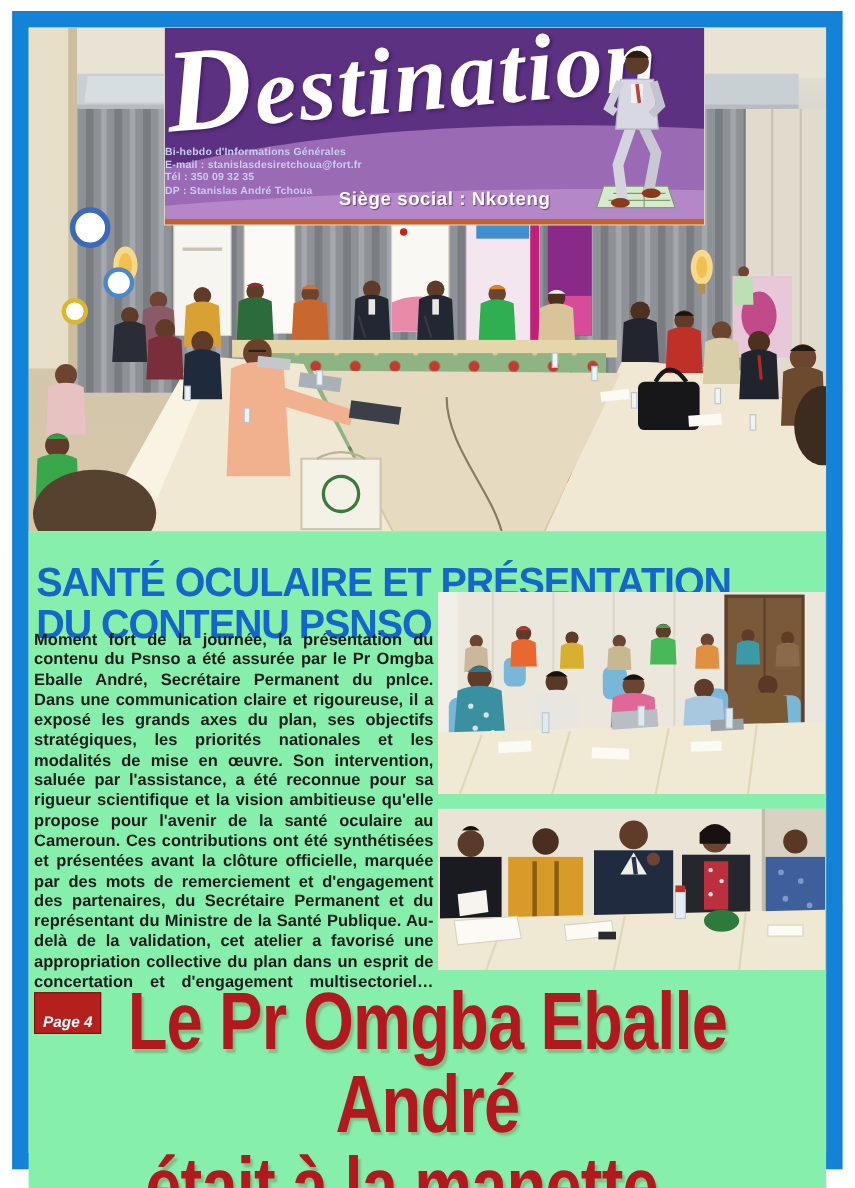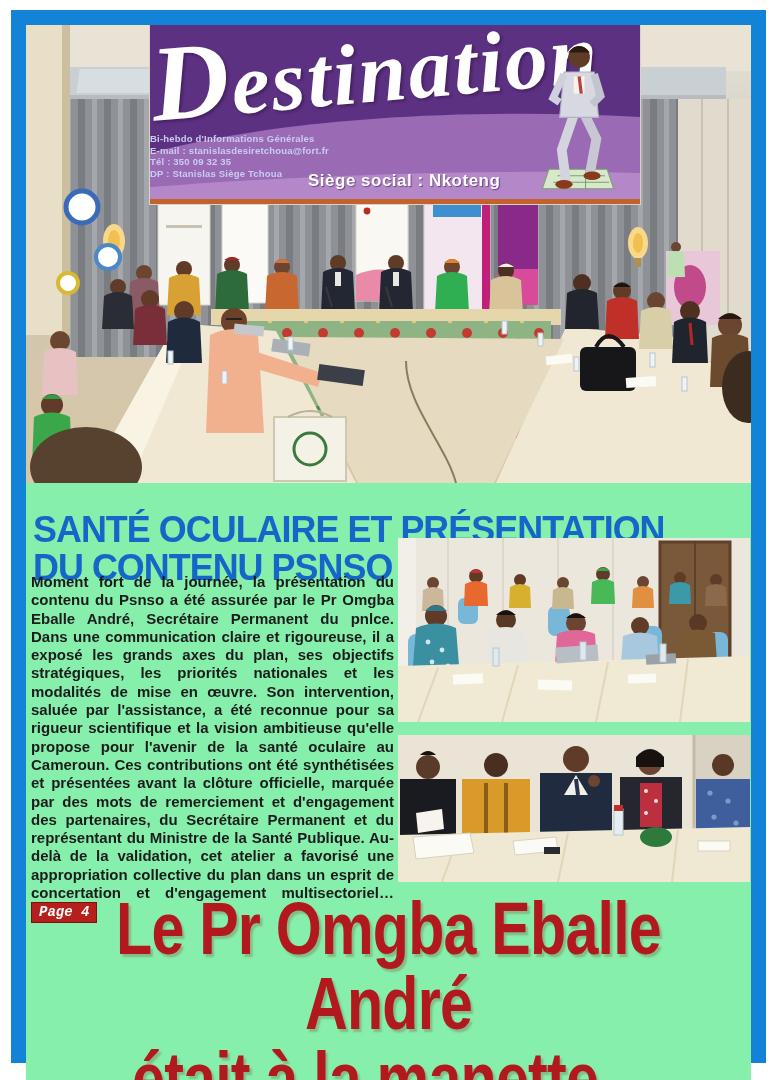--- a/index.html
+++ b/index.html
@@ -32,22 +32,22 @@
   .yellow{position:absolute;left:0;top:458px;width:725px;height:637px;background:#86efac;}
   .headline{position:absolute;left:7px;top:3px;width:711px;color:#1566c9;
       font-size:37px;line-height:38px;font-weight:bold;letter-spacing:-1px;
       transform:scaleX(.97);transform-origin:left top;}
   .side-photo{position:absolute;left:372px;overflow:hidden;}
   .side-photo.p1{top:55px;width:352px;height:184px;}
   .side-photo.p2{top:252px;width:352px;height:147px;}
   .body-text{position:absolute;left:5px;top:90px;width:363px;color:#1c1c1c;
       font-size:15px;line-height:18.3px;font-weight:bold;text-align:justify;margin:0;}
   .page-badge{display:inline-block;background:#b6201c;color:#ffffff;
-      font-family:Liberation Mono, monospace;font-style:italic;font-weight:bold;
-      font-size:14px;line-height:16px;padding:1px 7px 2px 7px;border:1px solid #7c1012;
+      font-family:Liberation Sans, sans-serif;font-style:italic;font-weight:bold;
+      font-size:14px;line-height:16px;padding:18px 7px 2px 7px;border:1px solid #7c1012;
       vertical-align:1px;}
   .bottom-headline{position:absolute;left:0;top:408px;width:725px;text-align:center;
       color:#b1191e;font-weight:bold;margin:0;}
   .bottom-headline .bh-line{display:block;font-size:74px;line-height:75px;
       letter-spacing:-1px;transform:scaleX(.8);transform-origin:center top;
       text-shadow:3px 3px 2px rgba(125,95,60,.35);}
   .bottom-rule{position:absolute;left:0;bottom:0;width:725px;height:5px;background:#7c1012;}
 </style>
 </head>
 <body>
@@ -287,21 +287,21 @@
           <svg class="masthead-bg" width="490" height="174" viewBox="0 0 490 174">
             <rect width="490" height="174" fill="#5d3182"></rect>
             <path d="M0,128 C120,96 300,82 490,92 L490,174 L0,174 Z" fill="#9a6ab4"></path>
             <path d="M0,162 C150,150 340,144 490,148 L490,174 L0,174 Z" fill="#b488c8"></path>
           </svg>
           <div class="masthead-title">Destination</div>
           <div class="masthead-info">
             <div>Bi-hebdo d'Informations Générales</div>
             <div>E-mail : stanislasdesiretchoua@fort.fr</div>
             <div>Tél : 350 09 32 35</div>
-            <div>DP : Stanislas Siège Tchoua</div>
+            <div>DP : Stanislas André Tchoua</div>
           </div>
           <div class="masthead-siege">Siège social : Nkoteng</div>
           <svg class="walking-man" width="80" height="162" viewBox="0 0 70 150">
             <polygon points="8,128 62,128 68,146 2,146" fill="#d8e8cc" stroke="#7aa06a" stroke-width="1"></polygon>
             <line x1="16" y1="134" x2="60" y2="134" stroke="#7aa06a" stroke-width="1"></line>
             <line x1="12" y1="140" x2="64" y2="140" stroke="#7aa06a" stroke-width="1"></line>
             <line x1="24" y1="128" x2="20" y2="146" stroke="#7aa06a" stroke-width="1"></line>
             <line x1="42" y1="128" x2="42" y2="146" stroke="#7aa06a" stroke-width="1"></line>
             <path d="M32,75 L20,110 L24,140" stroke="#d4d4de" stroke-width="9" fill="none"></path>
             <path d="M40,75 L52,100 L46,132" stroke="#c8c8d4" stroke-width="9" fill="none"></path>

